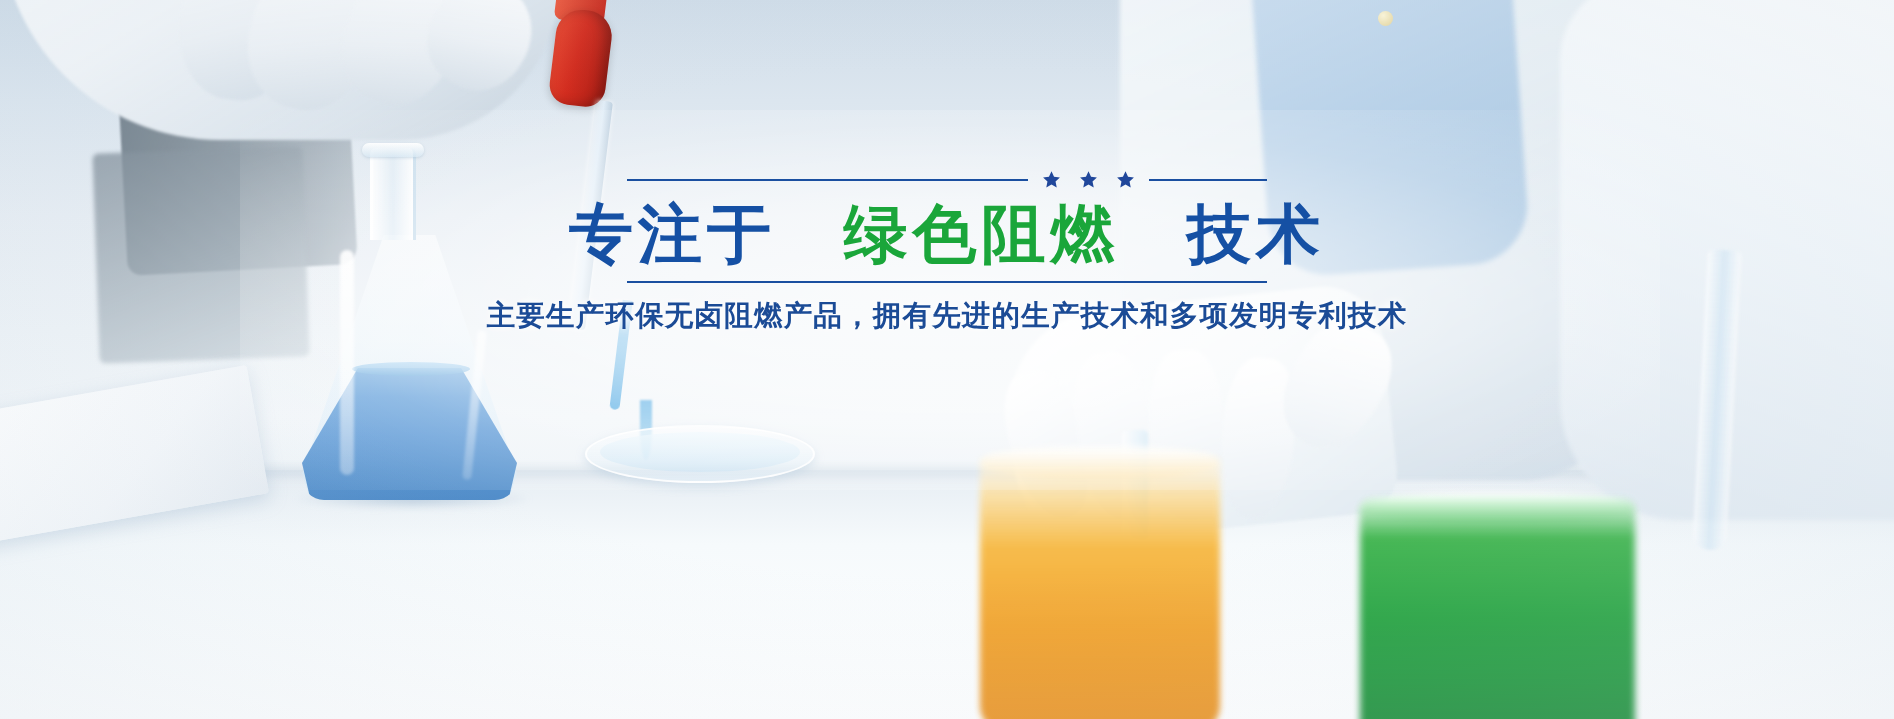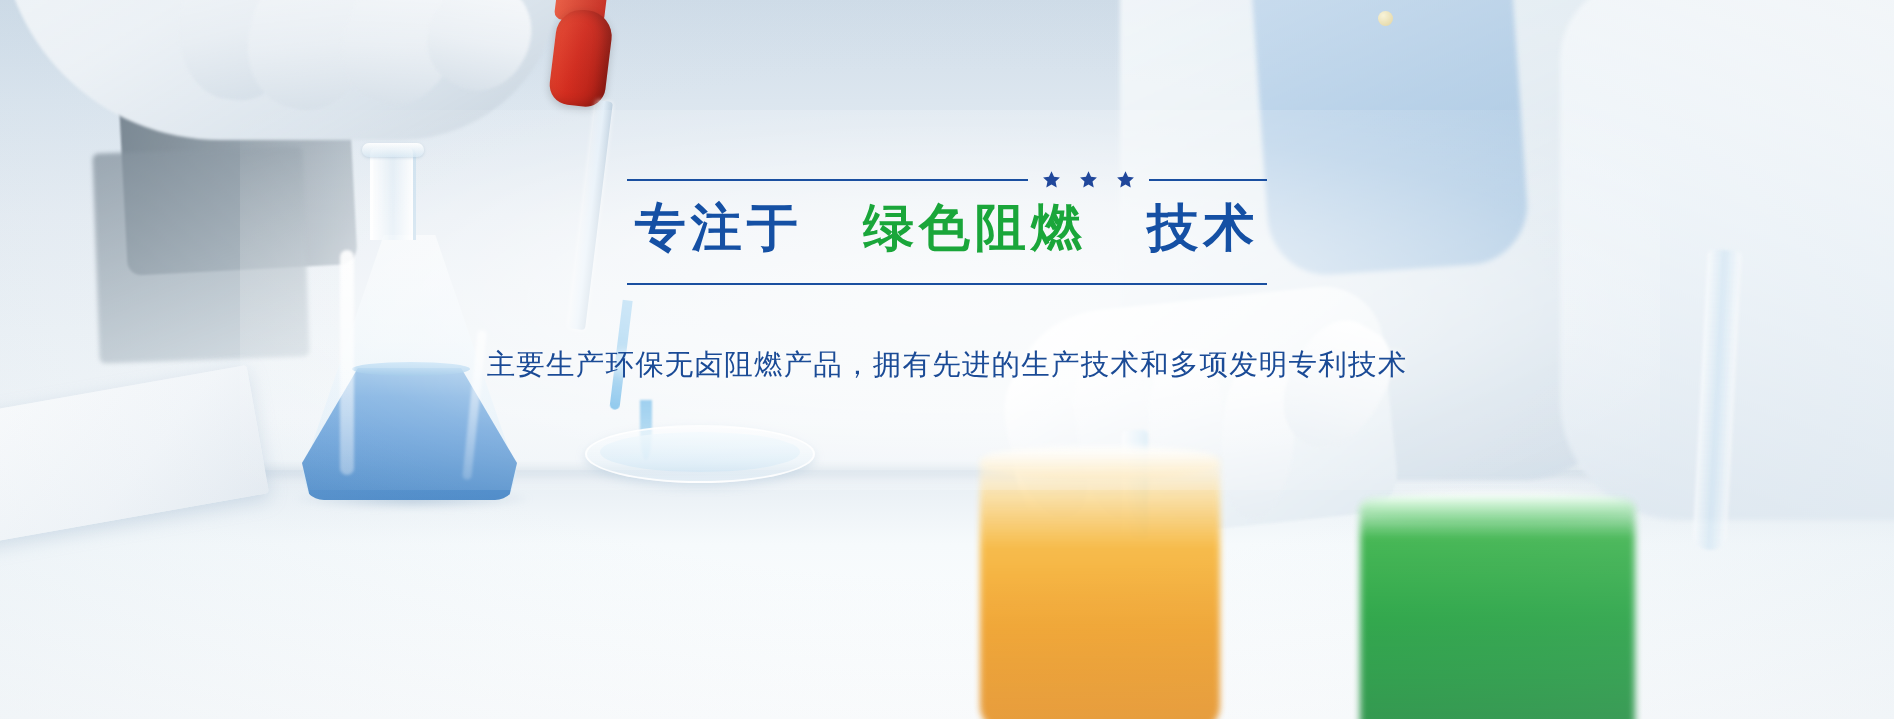--- a/index.html
+++ b/index.html
@@ -333,26 +333,26 @@
     display:flex; align-items:center; justify-content:center;
     gap:14px; width:640px; margin-bottom:12px;
   }
   .rule-line { flex:1; height:2px; background:#1a4fa0; }
   .rule-line.short { max-width:118px; flex:0 0 118px; }
   .stars { display:flex; gap:18px; align-items:center; }
   .star { width:19px; height:19px; fill:#20479b; display:block; }
 
   
   .headline {
-    font-size:51px;
+    font-size:64px;
     font-weight:bold;
     letter-spacing:5px;
     line-height:1.06;
     white-space:nowrap;
-    margin-bottom:18px;
+    margin-bottom:2px;
   }
   .h-blue  { color:#1550a4; }
   .h-green { color:#1aa63a; }
   .h-sp { display:inline-block; width:22px; }
 
   
   .rule-under { width:640px; height:2px; background:#1a4fa0; margin:10px 0 14px 0; }
 
   
   .eng {
@@ -360,26 +360,25 @@
     font-weight:bold;
     color:#1b4c99;
     letter-spacing:1.1px;
     white-space:nowrap;
     margin-bottom:34px;
   }
 
   
   .tagline {
     font-size:28.5px;
-    font-weight:normal;
+    font-weight:bold;
     color:#1b4b96;
     letter-spacing:1.2px;
     white-space:nowrap;
     text-shadow:0 0 7px rgba(255,255,255,.95), 0 0 14px rgba(255,255,255,.8);
-    margin-top:47px;
   }
 </style>
 </head>
 <body>
 
 <div class="banner">
 
   <div class="photo">
     <div class="bg-base"></div>
     <div class="bench"></div>

